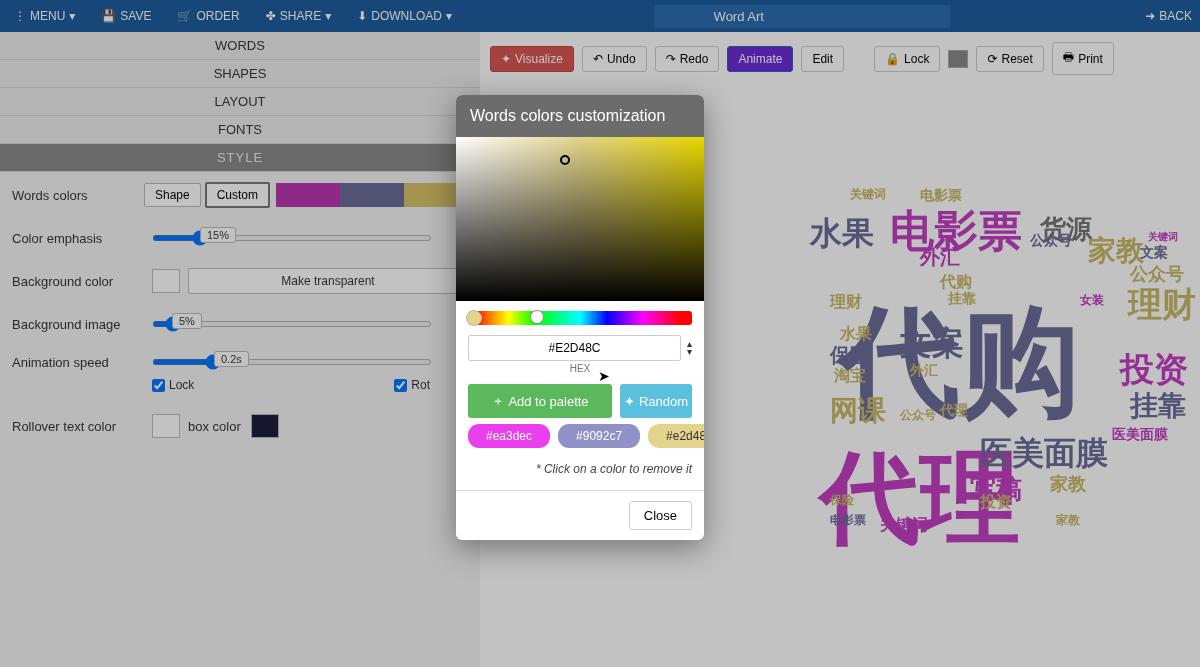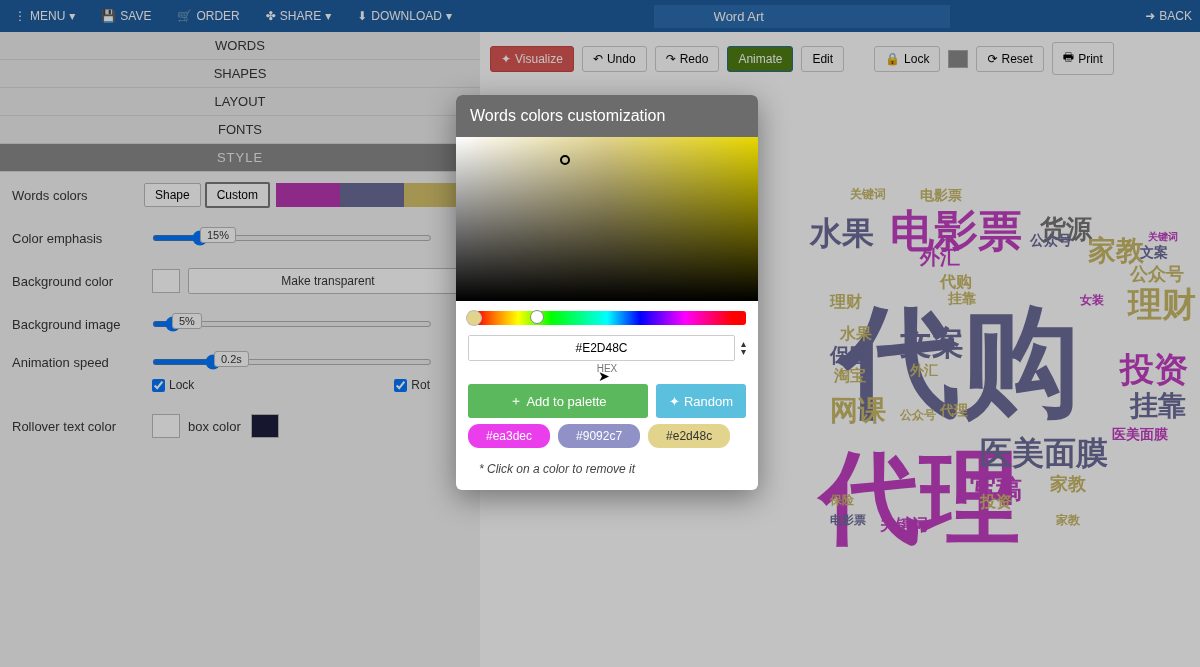--- a/index.html
+++ b/index.html
@@ -25,43 +25,43 @@
 .slider { width: 280px; height: 6px; }
 .pill { position: relative; top: -3px; background: #fff; border: 1px solid #bbb; border-radius: 3px; padding: 1px 6px; font-size: 11px; margin-left: -232px; }
 .small-box { width: 28px; height: 24px; border: 1px solid #bbb; background: #fff; margin-right: 8px; }
 .small-box.dark { background: #1a1a3a; }
 .wide-btn { flex: 1; border: 1px solid #bbb; background: #fff; text-align: center; padding: 5px 0; font-size: 12px; cursor: pointer; border-radius: 2px; }
 .cbx { display: flex; align-items: center; gap: 4px; font-size: 12px; }
 .right { flex: 1; background: #fff; position: relative; }
 .toolbar { padding: 10px; display: flex; gap: 8px; align-items: center; font-size: 12px; }
 .tbtn { border: 1px solid #ccc; background: #fff; padding: 5px 10px; border-radius: 3px; cursor: pointer; display: flex; align-items: center; gap: 4px; font-size: 12px; }
 .tbtn.red { background: #d9534f; color: #fff; border-color: #c9433f; }
-.tbtn.blue { background: #4d7c0f; color: #fff; border-color: #2368a5; }
+.tbtn.blue { background: #6d28d9; color: #fff; border-color: #2368a5; }
 .color-chip { width: 20px; height: 18px; background: #888; border: 1px solid #aaa; }
 .cloud { position: absolute; left: 60px; top: 140px; right: 20px; bottom: 20px; }
 .w { position: absolute; white-space: nowrap; font-weight: bold; }
 .overlay { position: absolute; inset: 0; background: rgba(10,10,10,0.25); }
-.modal { position: absolute; left: 456px; top: 95px; width: 302px; background: #fff; border-radius: 6px; box-shadow: 0 8px 30px rgba(0,0,0,0.4); overflow: hidden; }
+.modal { position: absolute; left: 456px; top: 95px; width: 248px; background: #fff; border-radius: 6px; box-shadow: 0 8px 30px rgba(0,0,0,0.4); overflow: hidden; }
 .modal-h { background: #6c6c6c; color: #fff; padding: 12px 14px; font-size: 16px; }
 .picker-grad { height: 164px; background: linear-gradient(to bottom, rgba(0,0,0,0) 0%, rgba(0,0,0,1) 100%), linear-gradient(to right, #fff 0%, #e2d48c 50%, #e8d800 100%); position: relative; }
 .picker-dot { position: absolute; width: 10px; height: 10px; border: 2px solid #000; border-radius: 50%; left: 104px; top: 18px; }
 .hue-bar { height: 14px; margin: 10px 12px 6px 12px; border-radius: 3px; background: linear-gradient(to right, #e2d48c 0%, #f00 3%, #ff8000 10%, #ff0 18%, #0f0 30%, #0ff 50%, #00f 62%, #f0f 78%, #f00 95%, #f00 100%); position: relative; }
 .hue-thumb { position: absolute; width: 14px; height: 14px; background: #fff; border: 1px solid #888; border-radius: 50%; left: 62px; top: -1px; }
 .hue-chip { position:absolute; left:-2px; top:-1px; width:16px; height:16px; border-radius:50%; background:#e2d48c; border:1px solid #bbb;}
 .hex-row { display: flex; align-items: center; padding: 4px 12px 0 12px; gap: 6px; }
 .hex-in { flex: 1; border: 1px solid #ccc; text-align: center; padding: 5px; font-size: 12px; border-radius: 2px; }
 .spinner { display: flex; flex-direction: column; font-size: 10px; line-height: 8px; cursor: pointer; color: #333; }
 .hex-lbl { text-align: center; font-size: 10px; color: #777; margin-top: 2px; }
 .btn-row { display: flex; gap: 8px; padding: 10px 12px 6px 12px; }
 .mbtn { flex: 1; color: #fff; border: none; padding: 8px 0; border-radius: 3px; cursor: pointer; font-size: 13px; display: flex; justify-content: center; align-items: center; gap: 4px; }
 .mbtn.green { background: #5cb85c; flex: 2; }
 .mbtn.teal { background: #5bc0de; }
 .pal-row { display: flex; gap: 8px; padding: 0 12px 10px 12px; }
 .pal { padding: 5px 18px; border-radius: 11px; font-size: 12px; cursor: pointer; }
-.hint { padding: 4px 12px 14px 23px; font-size: 12px; font-style: italic; color: #444; }
+.hint { padding: 4px 12px 14px 23px; font-size: 12px; font-style: italic; color: #444; text-align: right; }
 .modal-f { border-top: 1px solid #ddd; padding: 10px 12px; text-align: right; }
 .closeb { border: 1px solid #ccc; background: #fff; padding: 6px 14px; border-radius: 3px; cursor: pointer; font-size: 13px; }
 .cursor { position: absolute; left: 598px; top: 368px; font-size: 14px; color: #000; z-index: 50; }
 </style>
 </head>
 <body>
 
 <div class="topbar">
   <div class="tb-left">
     <div class="tb-item">⋮ <span>MENU</span> ▾</div>
@@ -251,15 +251,18 @@
         <span>✦</span>
         <span>Random</span>
       </button>
   </div>
   <div class="pal-row" id="palrow">
       <div class="pal" style="background: rgb(234, 61, 236); color: rgb(255, 255, 255);">#ea3dec</div>
       <div class="pal" style="background: rgb(144, 146, 199); color: rgb(255, 255, 255);">#9092c7</div>
       <div class="pal" style="background: rgb(226, 212, 140); color: rgb(51, 51, 51);">#e2d48c</div>
     </div>
   <div class="hint">* Click on a color to remove it</div>
+  <div class="modal-f">
+    <button class="closeb">Close</button>
+  </div>
 </div>
 
 <div class="cursor">➤</div>
 
 </body></html>

